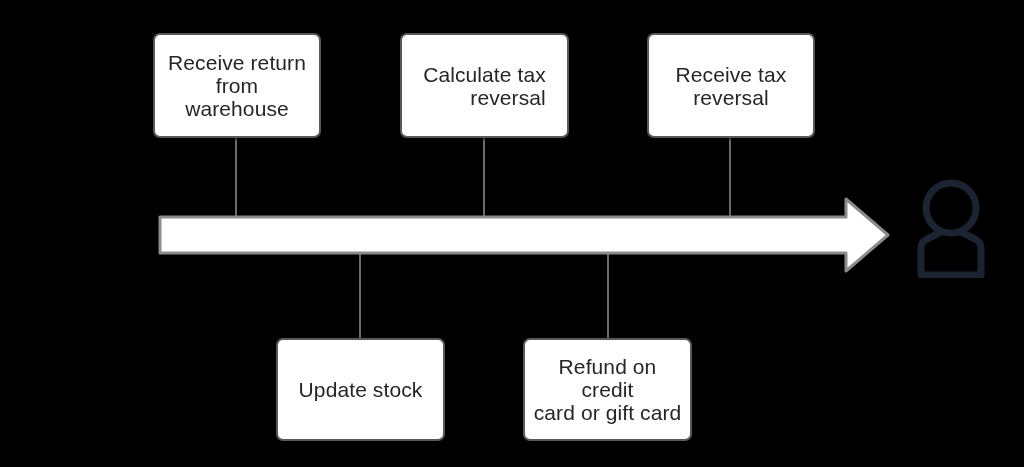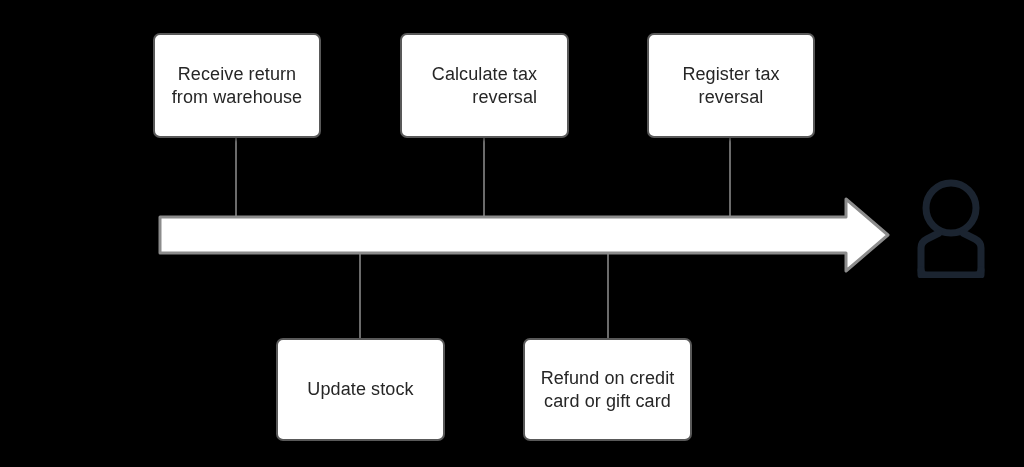--- a/index.html
+++ b/index.html
@@ -24,21 +24,21 @@
     border-radius: 7px;
     box-sizing: border-box;
     display: flex;
     align-items: center;
     justify-content: center;
     text-align: center;
     box-shadow: 1px 2px 3px rgba(0,0,0,0.55);
   }
   .node-label {
     color: #262626;
-    font-size: 18px;
+    font-size: 21px;
     line-height: 23px;
     letter-spacing: 0.1px;
     white-space: pre-line;
     padding: 0 8px;
   }
 
   
   #node-receive      { left: 153px; top: 33px;  width: 168px; height: 105px; }
   #node-calculate    { left: 400px; top: 33px;  width: 169px; height: 105px; text-align: right; }
   #node-register     { left: 647px; top: 33px;  width: 168px; height: 105px; }
@@ -106,21 +106,21 @@
     <span class="node-label">Receive return
 from warehouse</span>
   </div>
 
   <div class="node" id="node-calculate">
     <span class="node-label">Calculate tax
 reversal</span>
   </div>
 
   <div class="node" id="node-register">
-    <span class="node-label">Register tax
+    <span class="node-label">Receive tax
 reversal</span>
   </div>
 
   <div class="node" id="node-update-stock">
     <span class="node-label">Update stock</span>
   </div>
 
   <div class="node" id="node-refund">
     <span class="node-label">Refund on credit
 card or gift card</span>

